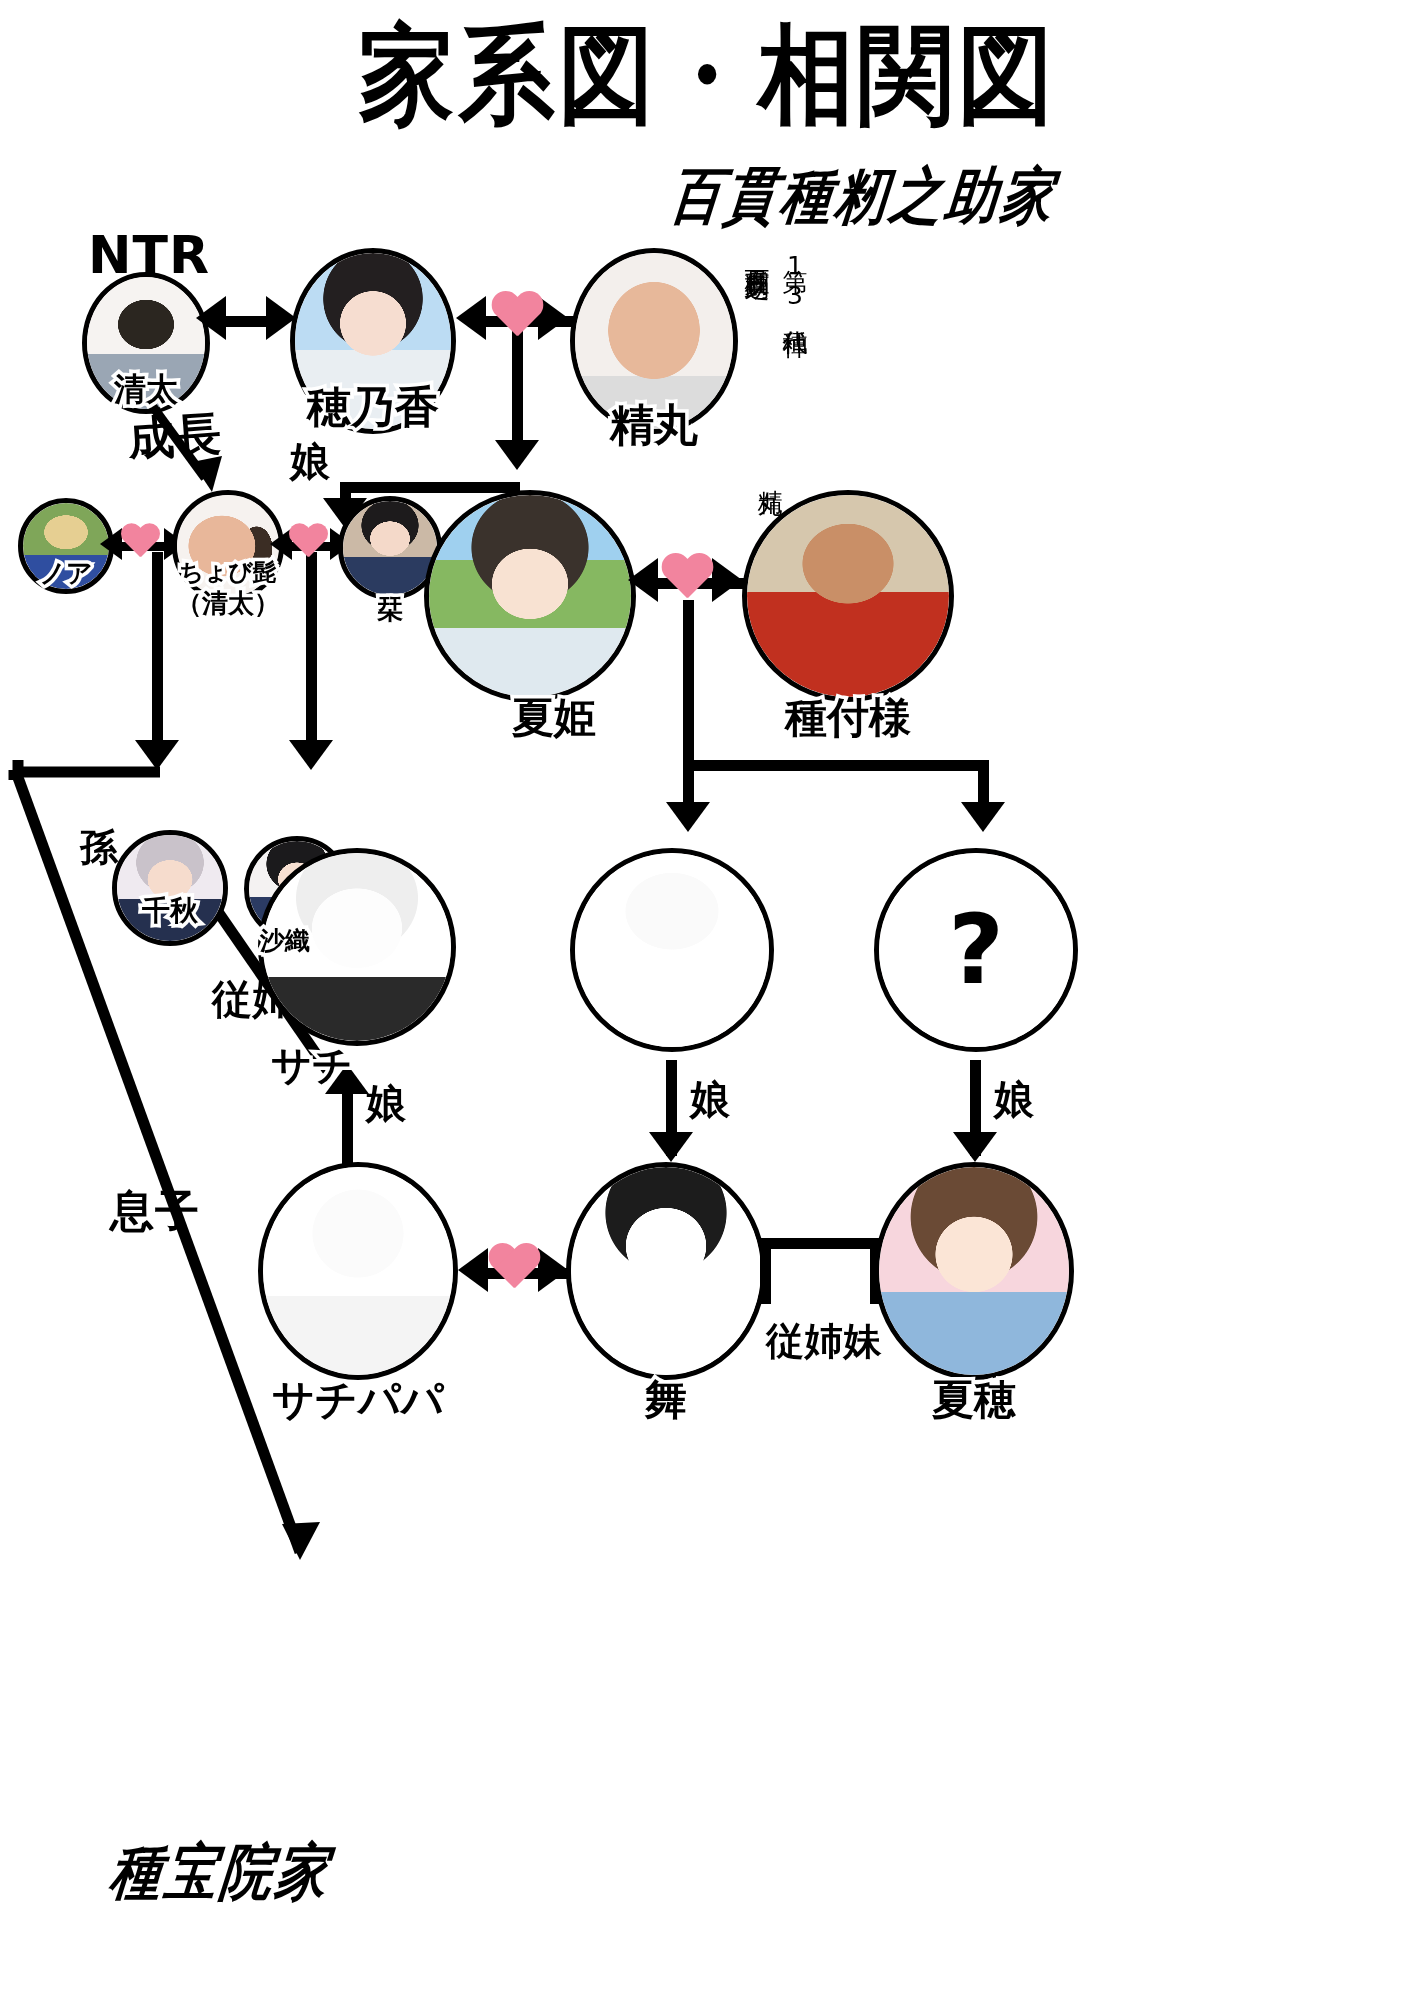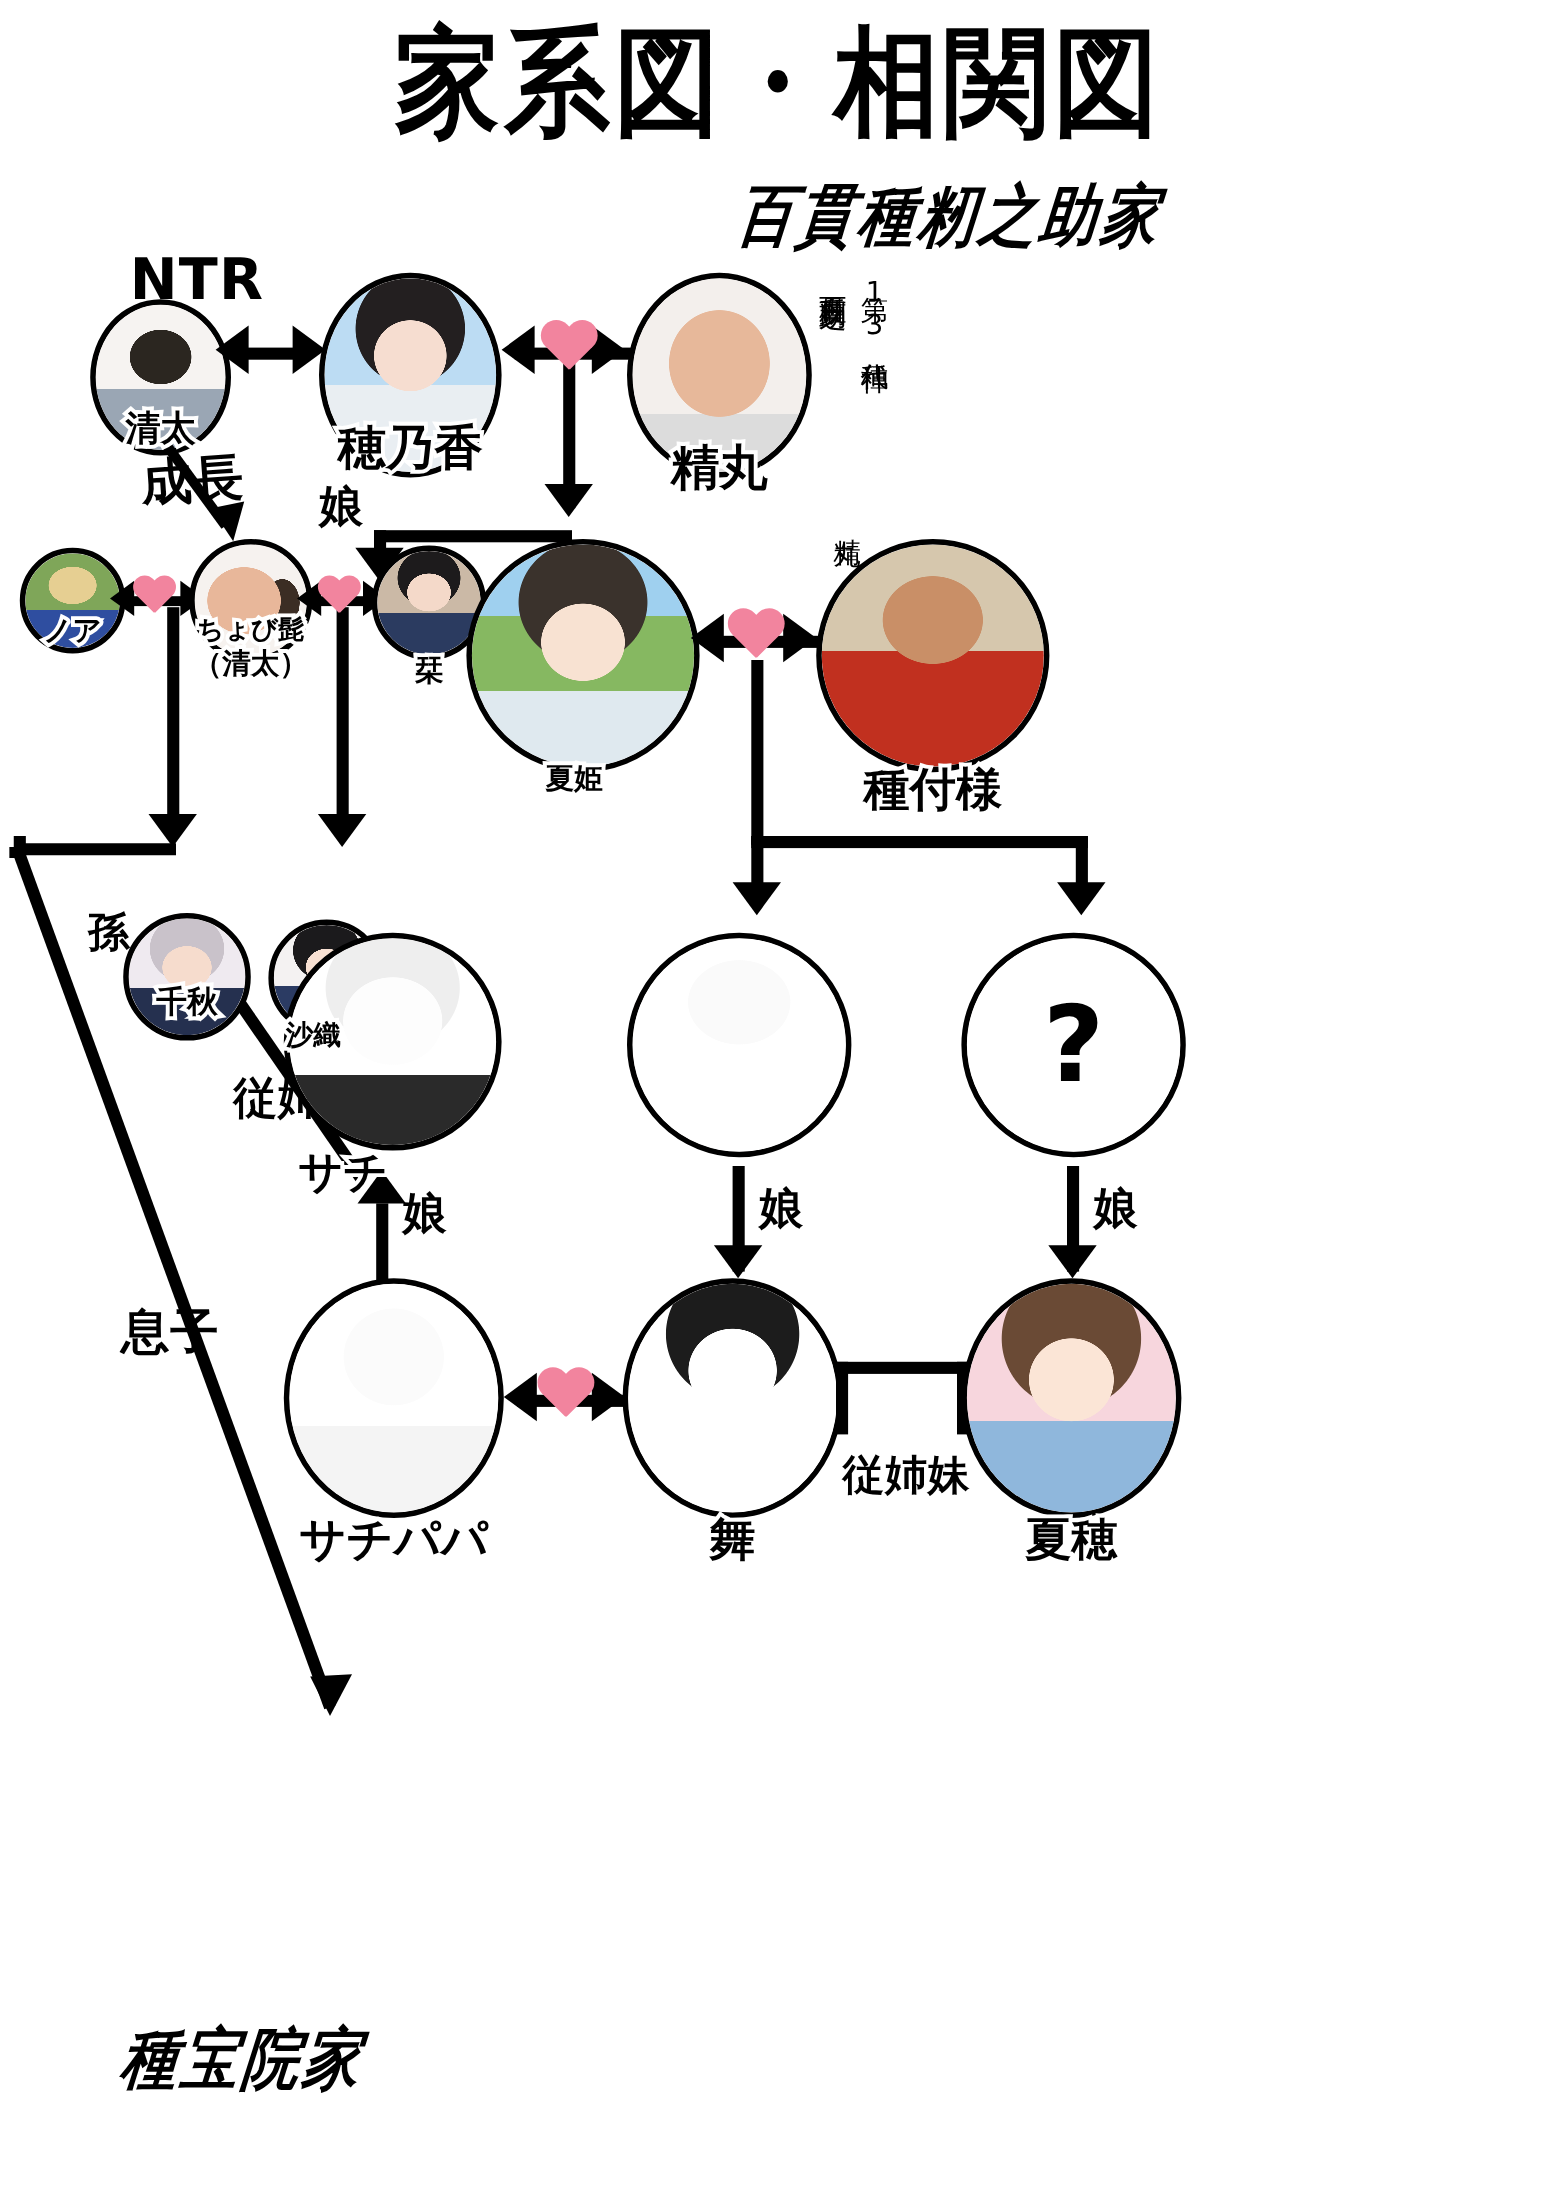--- a/index.html
+++ b/index.html
@@ -220,21 +220,21 @@
     <path d="M 14,770 L 14,780" stroke="#000" stroke-width="11" fill="none"></path>
 
     <path d="M 16,772 L 300,1552" stroke="#000" stroke-width="11" fill="none"></path>
     <polygon points="300,1560 282,1524 320,1522" fill="#000"></polygon>
 
     <path d="M 196,880 L 330,1074" stroke="#000" stroke-width="11" fill="none"></path>
 
     <path d="M 16,772 L 160,772" stroke="#000" stroke-width="11" fill="none"></path>
   </svg>
 
-  <div class="lbl" style="left:88px; top:228px; font-size:52px;margin-left:30px;">NTR</div>
+  <div class="lbl" style="left:88px; top:228px; font-size:52px;">NTR</div>
 
   <div class="node" style="left:82px; top:272px; width:128px; height:142px;">
     <div class="art seita"></div>
   </div>
   <div class="name" style="left:70px; top:368px; width:152px; font-size:32px;">清太</div>
 
   <div class="bar h" style="left:216px; top:316px; width:60px;"></div>
   <div class="arrow-left" style="position:absolute;left:196px; top:296px;"></div>
   <div class="arrow-right" style="position:absolute;left:266px; top:296px;"></div>
 
@@ -313,21 +313,21 @@
   </div>
   <div class="name" style="left:232px; top:924px; width:106px; font-size:25px;">沙織</div>
 
   <div class="lbl" style="left:212px; top:978px; font-size:40px;">従姉妹</div>
 
   <div class="lbl" style="left:110px; top:1188px; font-size:44px;">息子</div>
 
   <div class="node" style="left:424px; top:490px; width:212px; height:212px;">
     <div class="art natsuki"></div>
   </div>
-  <div class="name" style="left:416px; top:690px; width:212px; font-size:26px;">夏姫</div>
+  <div class="name" style="left:448px; top:690px; width:212px; font-size:42px;">夏姫</div>
 
   <div class="bar h" style="left:640px; top:578px; width:110px;"></div>
   <div class="arrow-left" style="position:absolute;left:628px; top:558px;"></div>
   <div class="arrow-right" style="position:absolute;left:712px; top:558px;"></div>
   <div class="heart" style="left:660px; top:554px;"></div>
 
   <div class="node" style="left:742px; top:490px; width:212px; height:212px;">
     <div class="art tanetsuke"></div>
   </div>
   <div class="name" style="left:742px; top:690px; width:212px; font-size:42px;">種付様</div>

